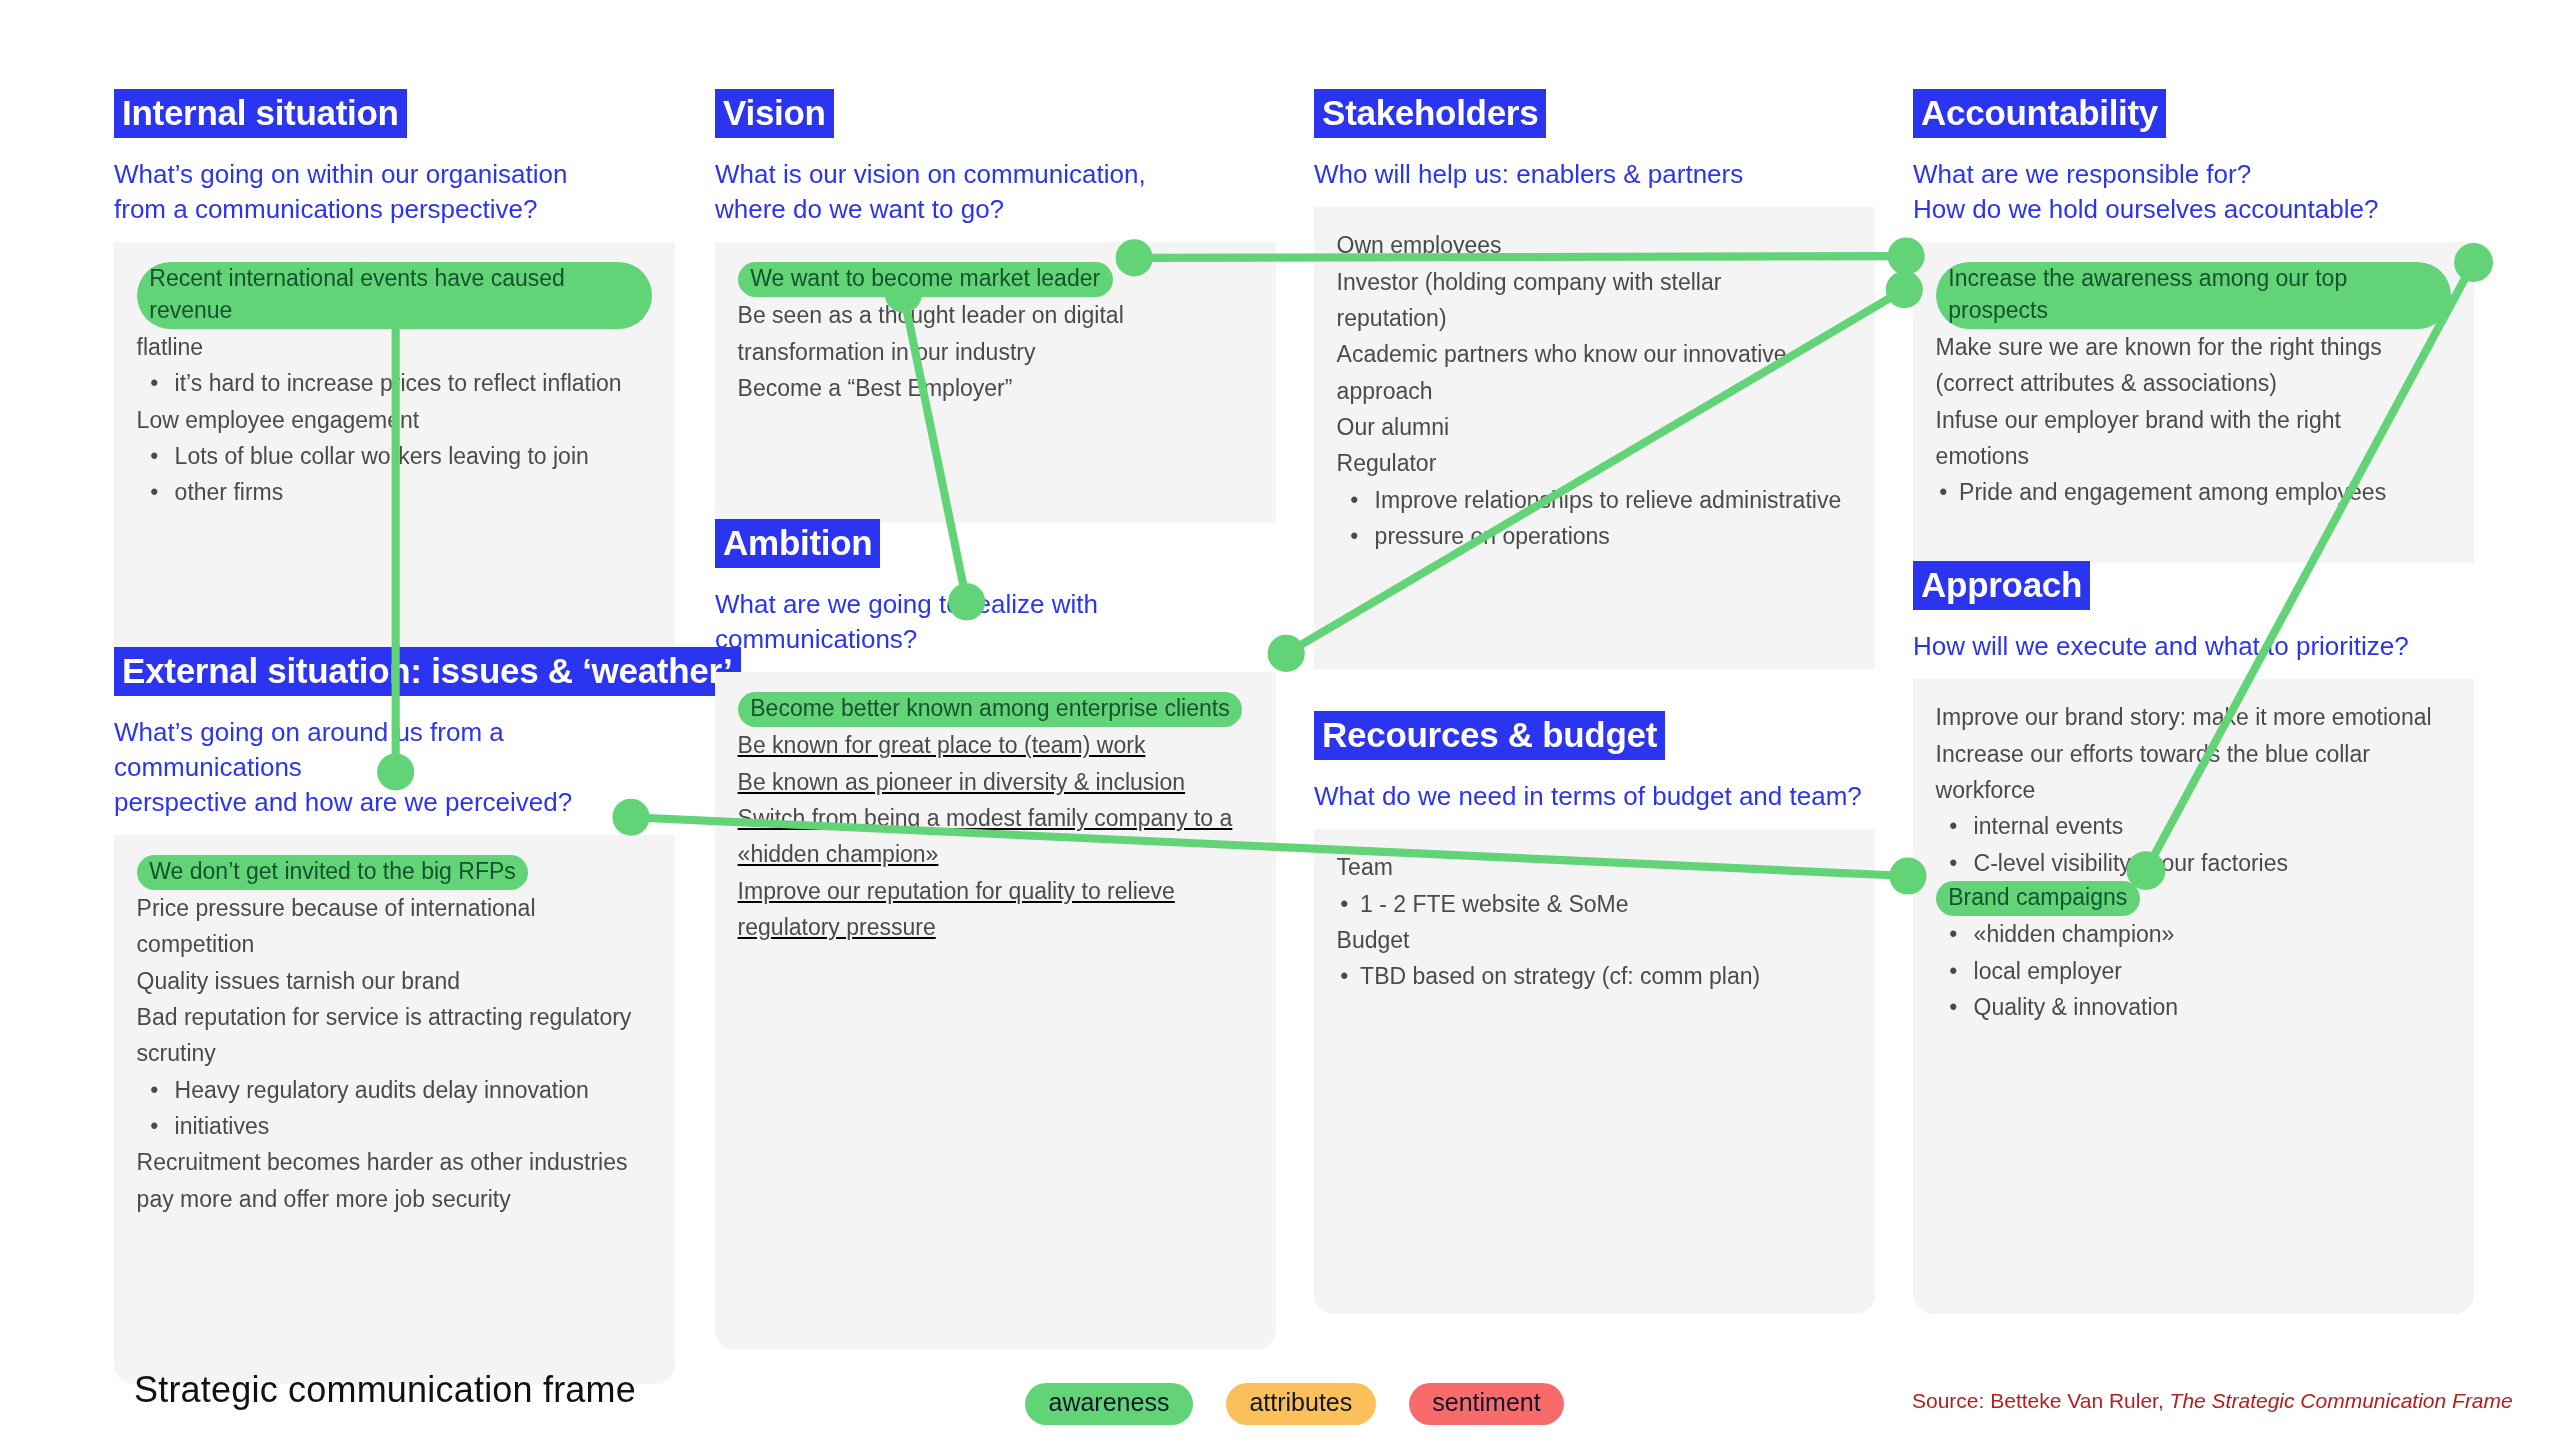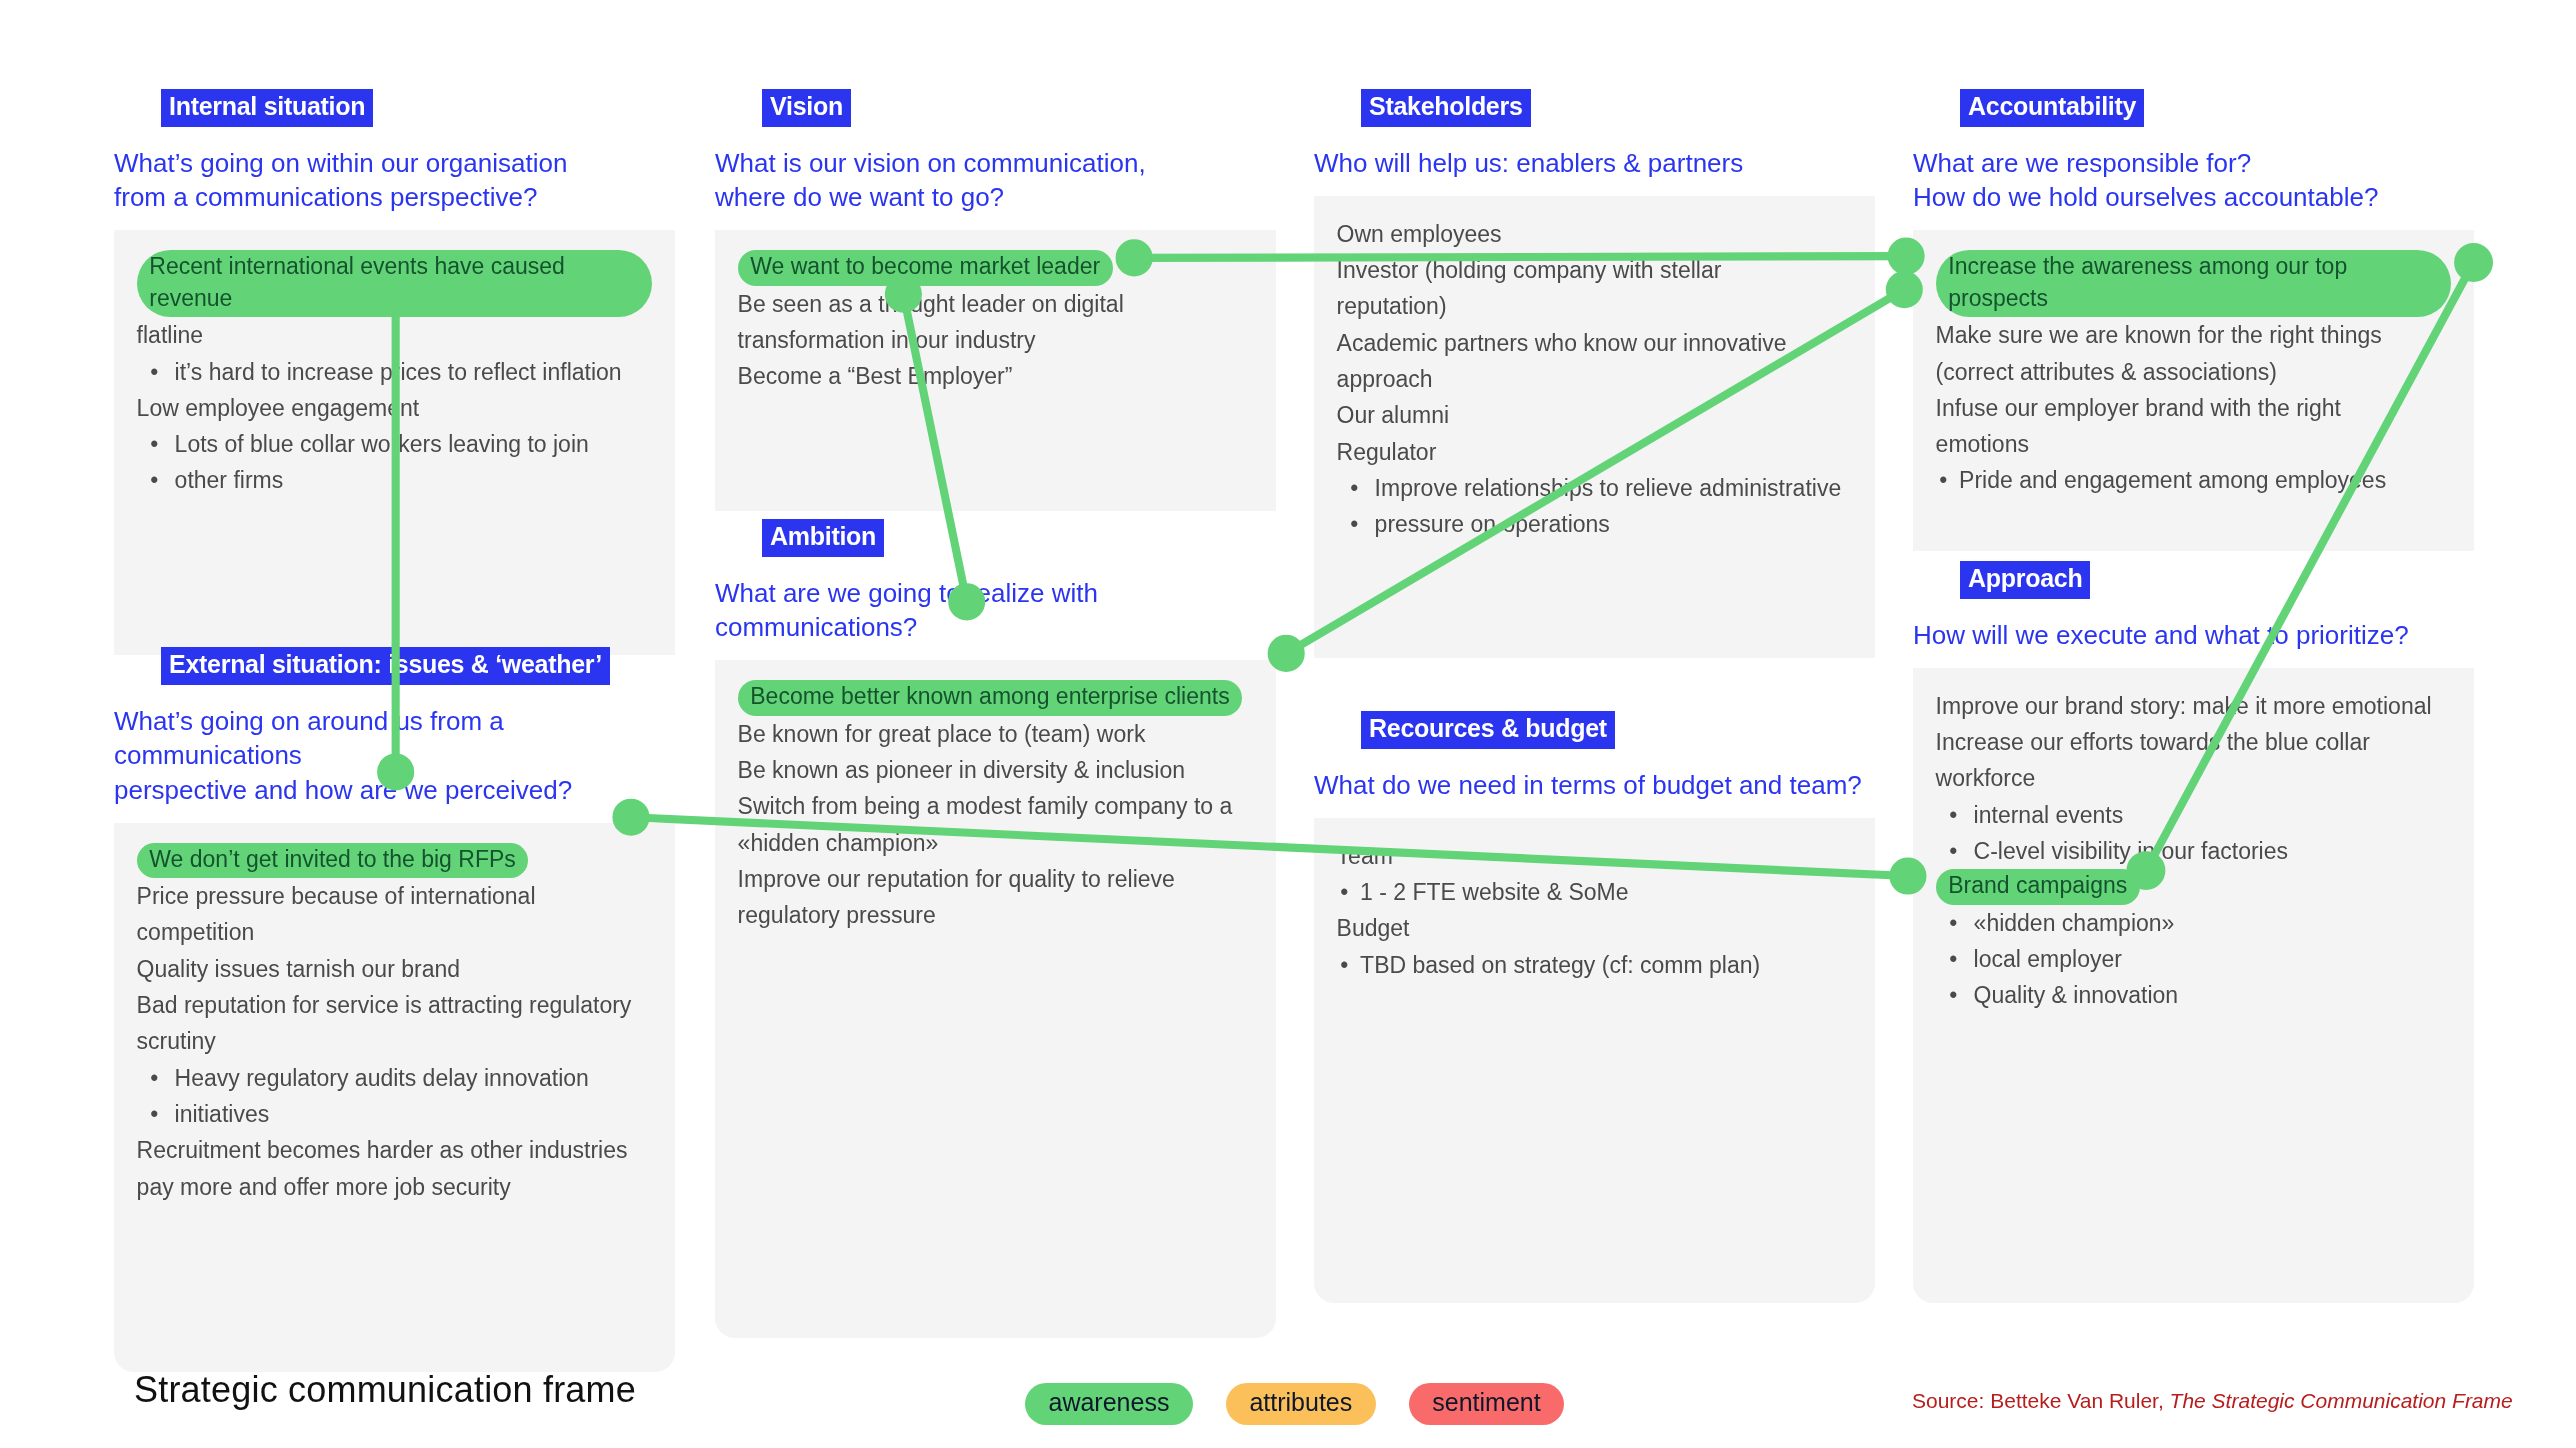--- a/index.html
+++ b/index.html
@@ -17,27 +17,26 @@
     overflow: hidden;
   }
 
   
   .section { position: absolute; width: 561px; }
 
   .sec-title {
     display: inline-block;
     background: #2b35f0;
     color: #ffffff;
-    font-size: 25px;
+    font-size: 35px;
     font-weight: bold;
     line-height: 1.18;
     letter-spacing: -0.3px;
     padding: 2.7px 8.1px 5.4px 8.1px;
     white-space: nowrap;
-    margin-left: 47px;
   }
   .sec-question {
     color: #2b35f0;
     font-size: 26px;
     line-height: 1.33;
     font-weight: 500;
     margin-top: 19px;
     white-space: pre-line;
   }
   .panel {
@@ -217,21 +216,21 @@
         <li>Be seen as a thought leader on digital</li>
         <li>transformation in our industry</li>
         <li>Become a “Best Employer”</li>
       </ul>
     </div>
   </div>
 
   <div class="section" style="left:715px; top:519px;">
     <div class="sec-title">Ambition</div>
     <div class="sec-question">What are we going to realize with communications?</div>
-    <div class="panel" style="height:678px;">
+    <div class="panel" style="height:678px;text-decoration:underline;">
       <ul class="items">
         <li class="pill-line"><span class="pill">Become better known among enterprise clients</span></li>
         <li>Be known for great place to (team) work</li>
         <li>Be known as pioneer in diversity &amp; inclusion</li>
         <li>Switch from being a modest family company to a</li>
         <li>«hidden champion»</li>
         <li>Improve our reputation for quality to relieve</li>
         <li>regulatory pressure</li>
       </ul>
     </div>

